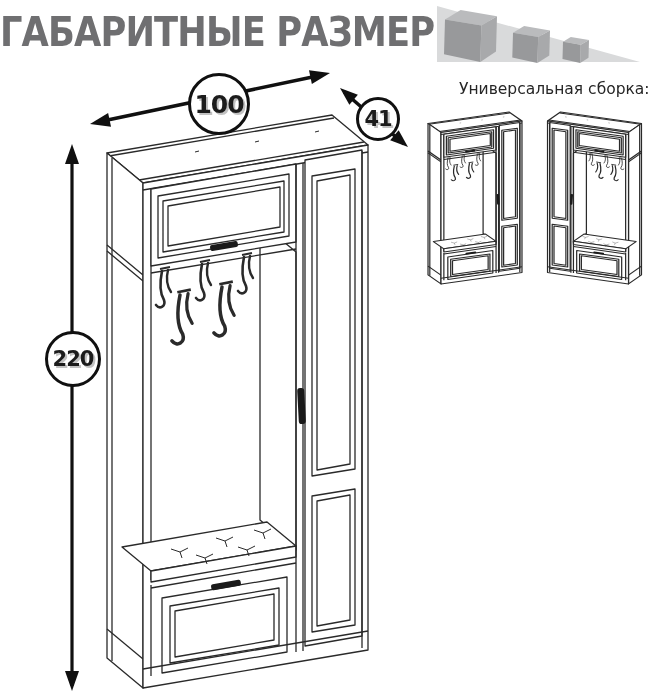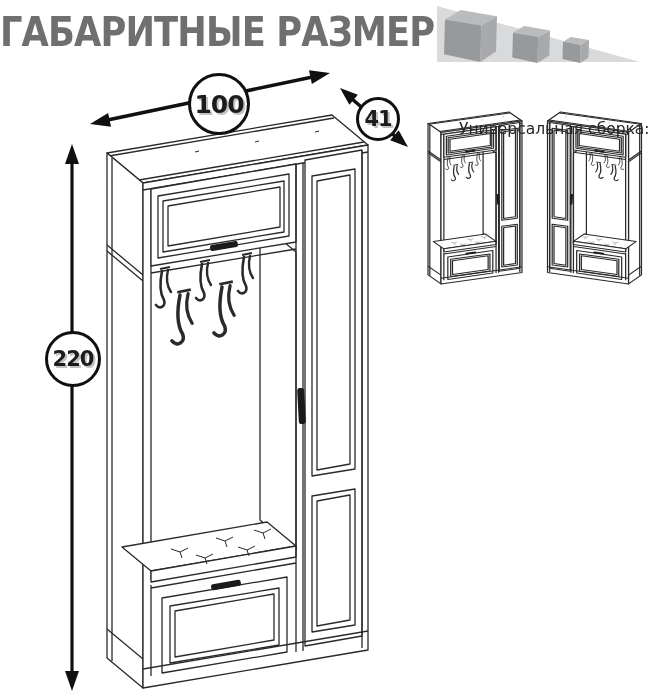--- a/index.html
+++ b/index.html
@@ -2,21 +2,21 @@
 <html><head>
 <meta charset="utf-8">
 <style>
   html,body{margin:0;padding:0;background:#fff;}
   .page{position:relative;width:651px;height:700px;background:#fff;overflow:hidden;
         font-family:"DejaVu Sans","Liberation Sans",sans-serif;}
   .title{position:absolute;left:0px;top:8px;font-size:41px;font-weight:bold;
          color:#6f6f71;letter-spacing:-1px;white-space:nowrap;
          transform:scaleX(0.86);transform-origin:left top;}
   .logo{position:absolute;left:435px;top:4px;width:212px;height:60px;}
-  .assembly-label{position:absolute;left:459px;top:80px;font-size:15.5px;color:#262626;white-space:nowrap;margin-top:40px;}
+  .assembly-label{position:absolute;left:459px;top:80px;font-size:15.5px;color:#262626;white-space:nowrap;}
   .art{position:absolute;left:0;top:0;width:651px;height:700px;}
   .dim{position:absolute;background:#fff;border:3.5px solid #101010;border-radius:50%;
        display:flex;align-items:center;justify-content:center;font-weight:bold;color:#1c1c1c;
        text-shadow:2px 2px 0 #c2c2c2;letter-spacing:-1px;box-sizing:border-box;}
   .dim-100{left:188px;top:73px;width:62px;height:62px;font-size:25px;text-align:right;}
   .dim-220{left:45px;top:331px;width:56px;height:56px;font-size:21px;}
   .dim-41{left:356px;top:97px;width:44px;height:44px;font-size:21px;border-width:3px;}
 </style>
 </head>
 <body>

